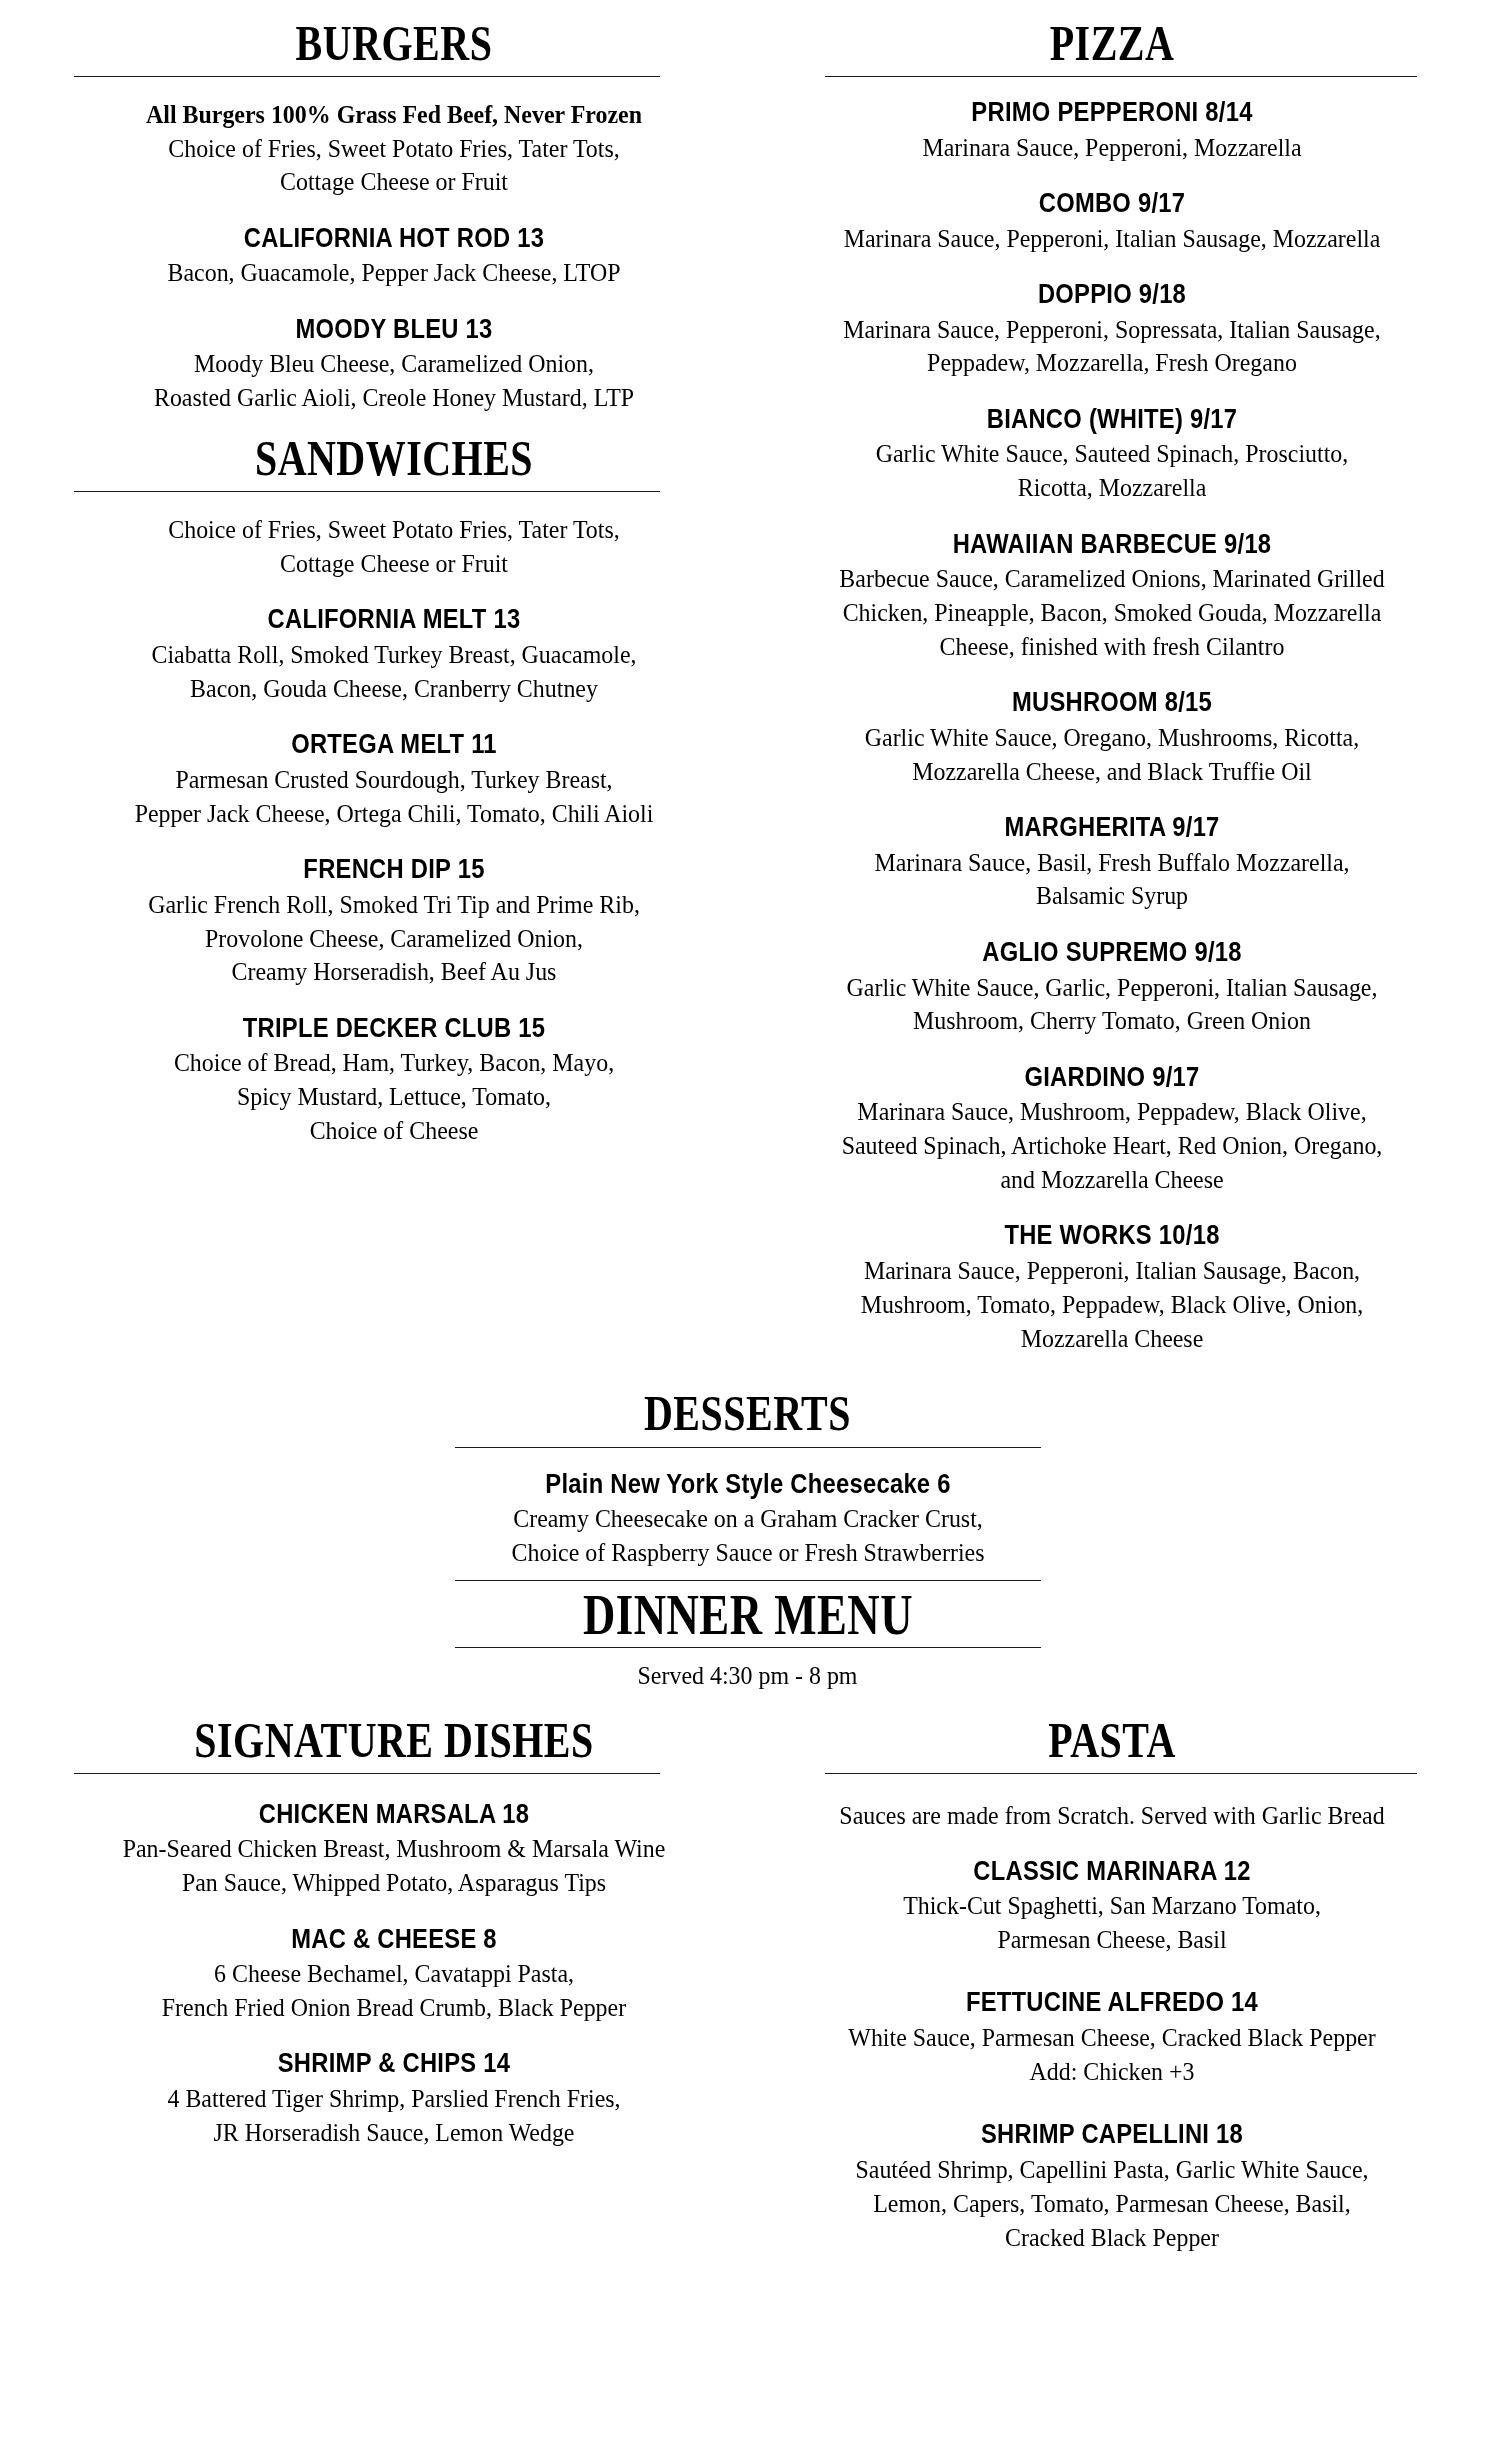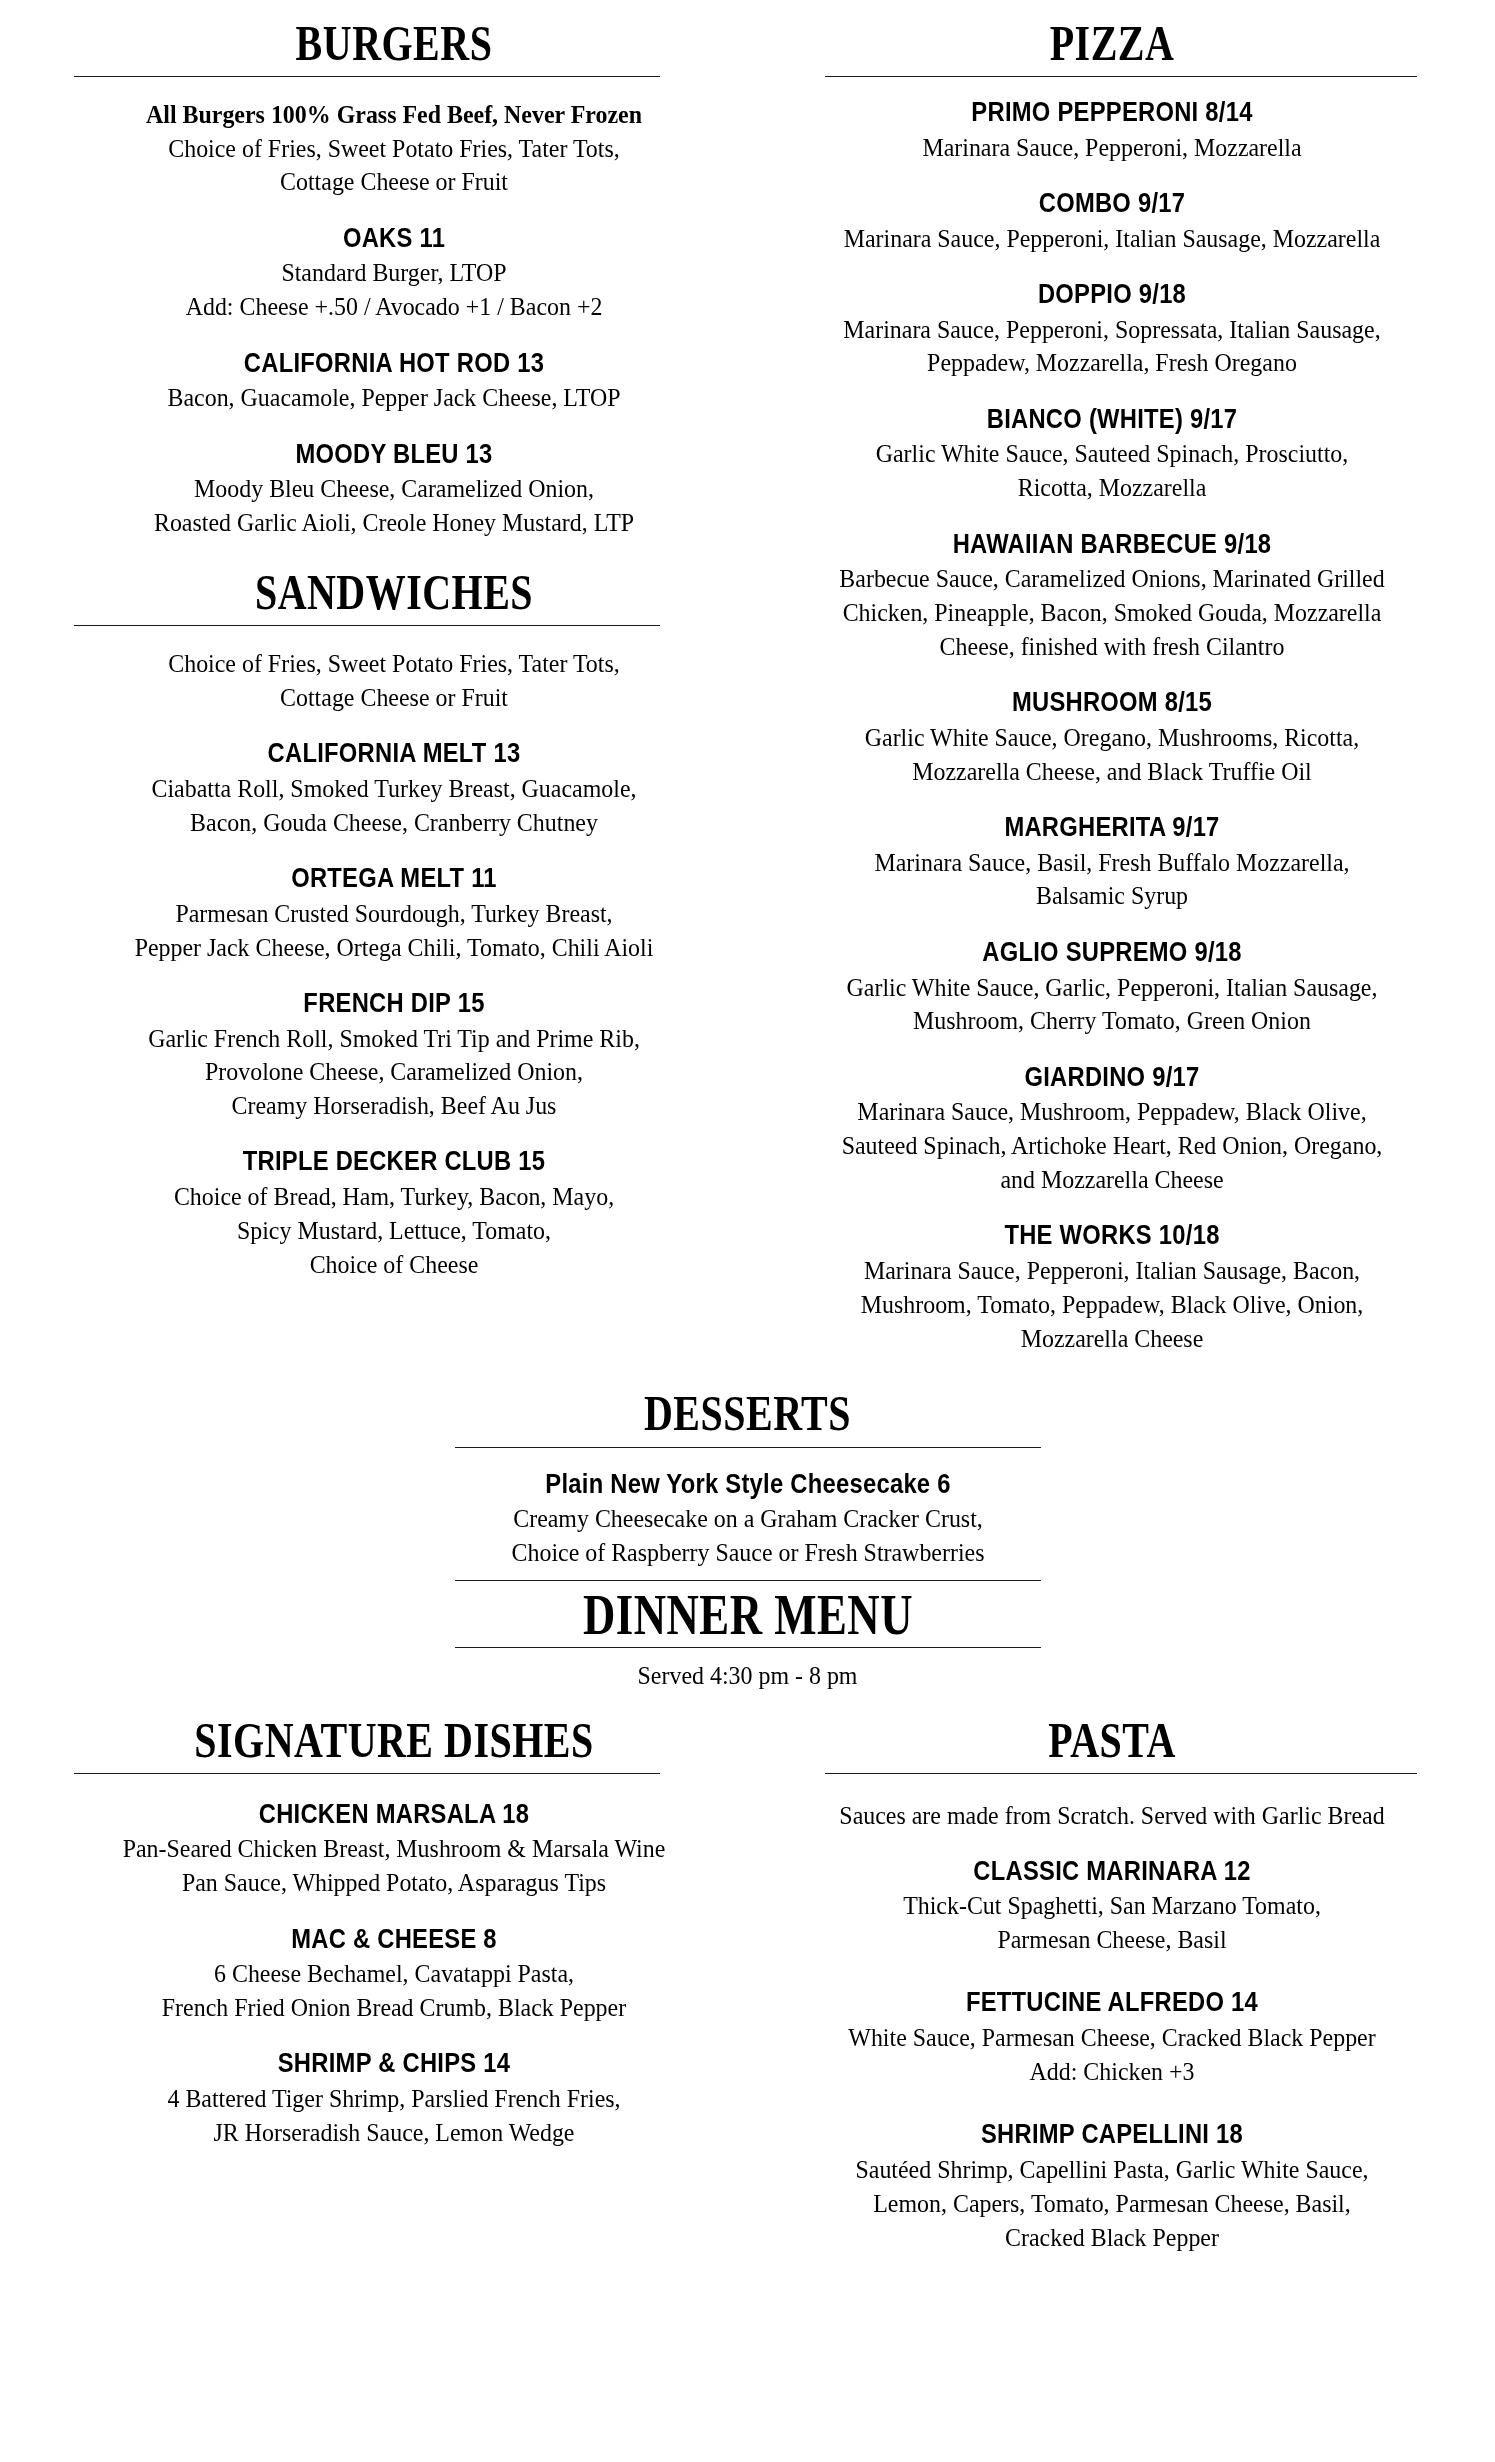--- a/index.html
+++ b/index.html
@@ -151,45 +151,38 @@
         <div class="section-head sec-title-burgers">BURGERS</div>
         <div class="rule rule-burgers"></div>
       </div>
 
       <div class="note intro">
         <div class="line-bold">All Burgers 100% Grass Fed Beef, Never Frozen</div>
         <div>Choice of Fries, Sweet Potato Fries, Tater Tots,</div>
         <div>Cottage Cheese or Fruit</div>
       </div>
 
-      <div class="entry">
-        <div class="item-name">OAKS  11</div>
-        <div class="item-desc">
-          <div>Standard Burger, LTOP</div>
-          <div>Add: Cheese +.50 / Avocado +1 / Bacon +2</div>
-        </div>
-      </div>
 
 
       <div class="entry">
         <div class="item-name">CALIFORNIA HOT ROD  13</div>
         <div class="item-desc">
           <div>Bacon, Guacamole, Pepper Jack Cheese, LTOP</div>
         </div>
       </div>
 
       <div class="entry">
         <div class="item-name">MOODY BLEU  13</div>
         <div class="item-desc">
           <div>Moody Bleu Cheese, Caramelized Onion,</div>
           <div>Roasted Garlic Aioli, Creole Honey Mustard, LTP</div>
         </div>
       </div>
 
-      <div class="head-block" style="margin-top:27px;">
+      <div class="head-block" style="margin-top:18px;">
         <div class="section-head sec-title-sandwiches">SANDWICHES</div>
         <div class="rule rule-sandwiches"></div>
       </div>
 
       <div class="note intro">
         <div>Choice of Fries, Sweet Potato Fries, Tater Tots,</div>
         <div>Cottage Cheese or Fruit</div>
       </div>
 
       <div class="entry">

